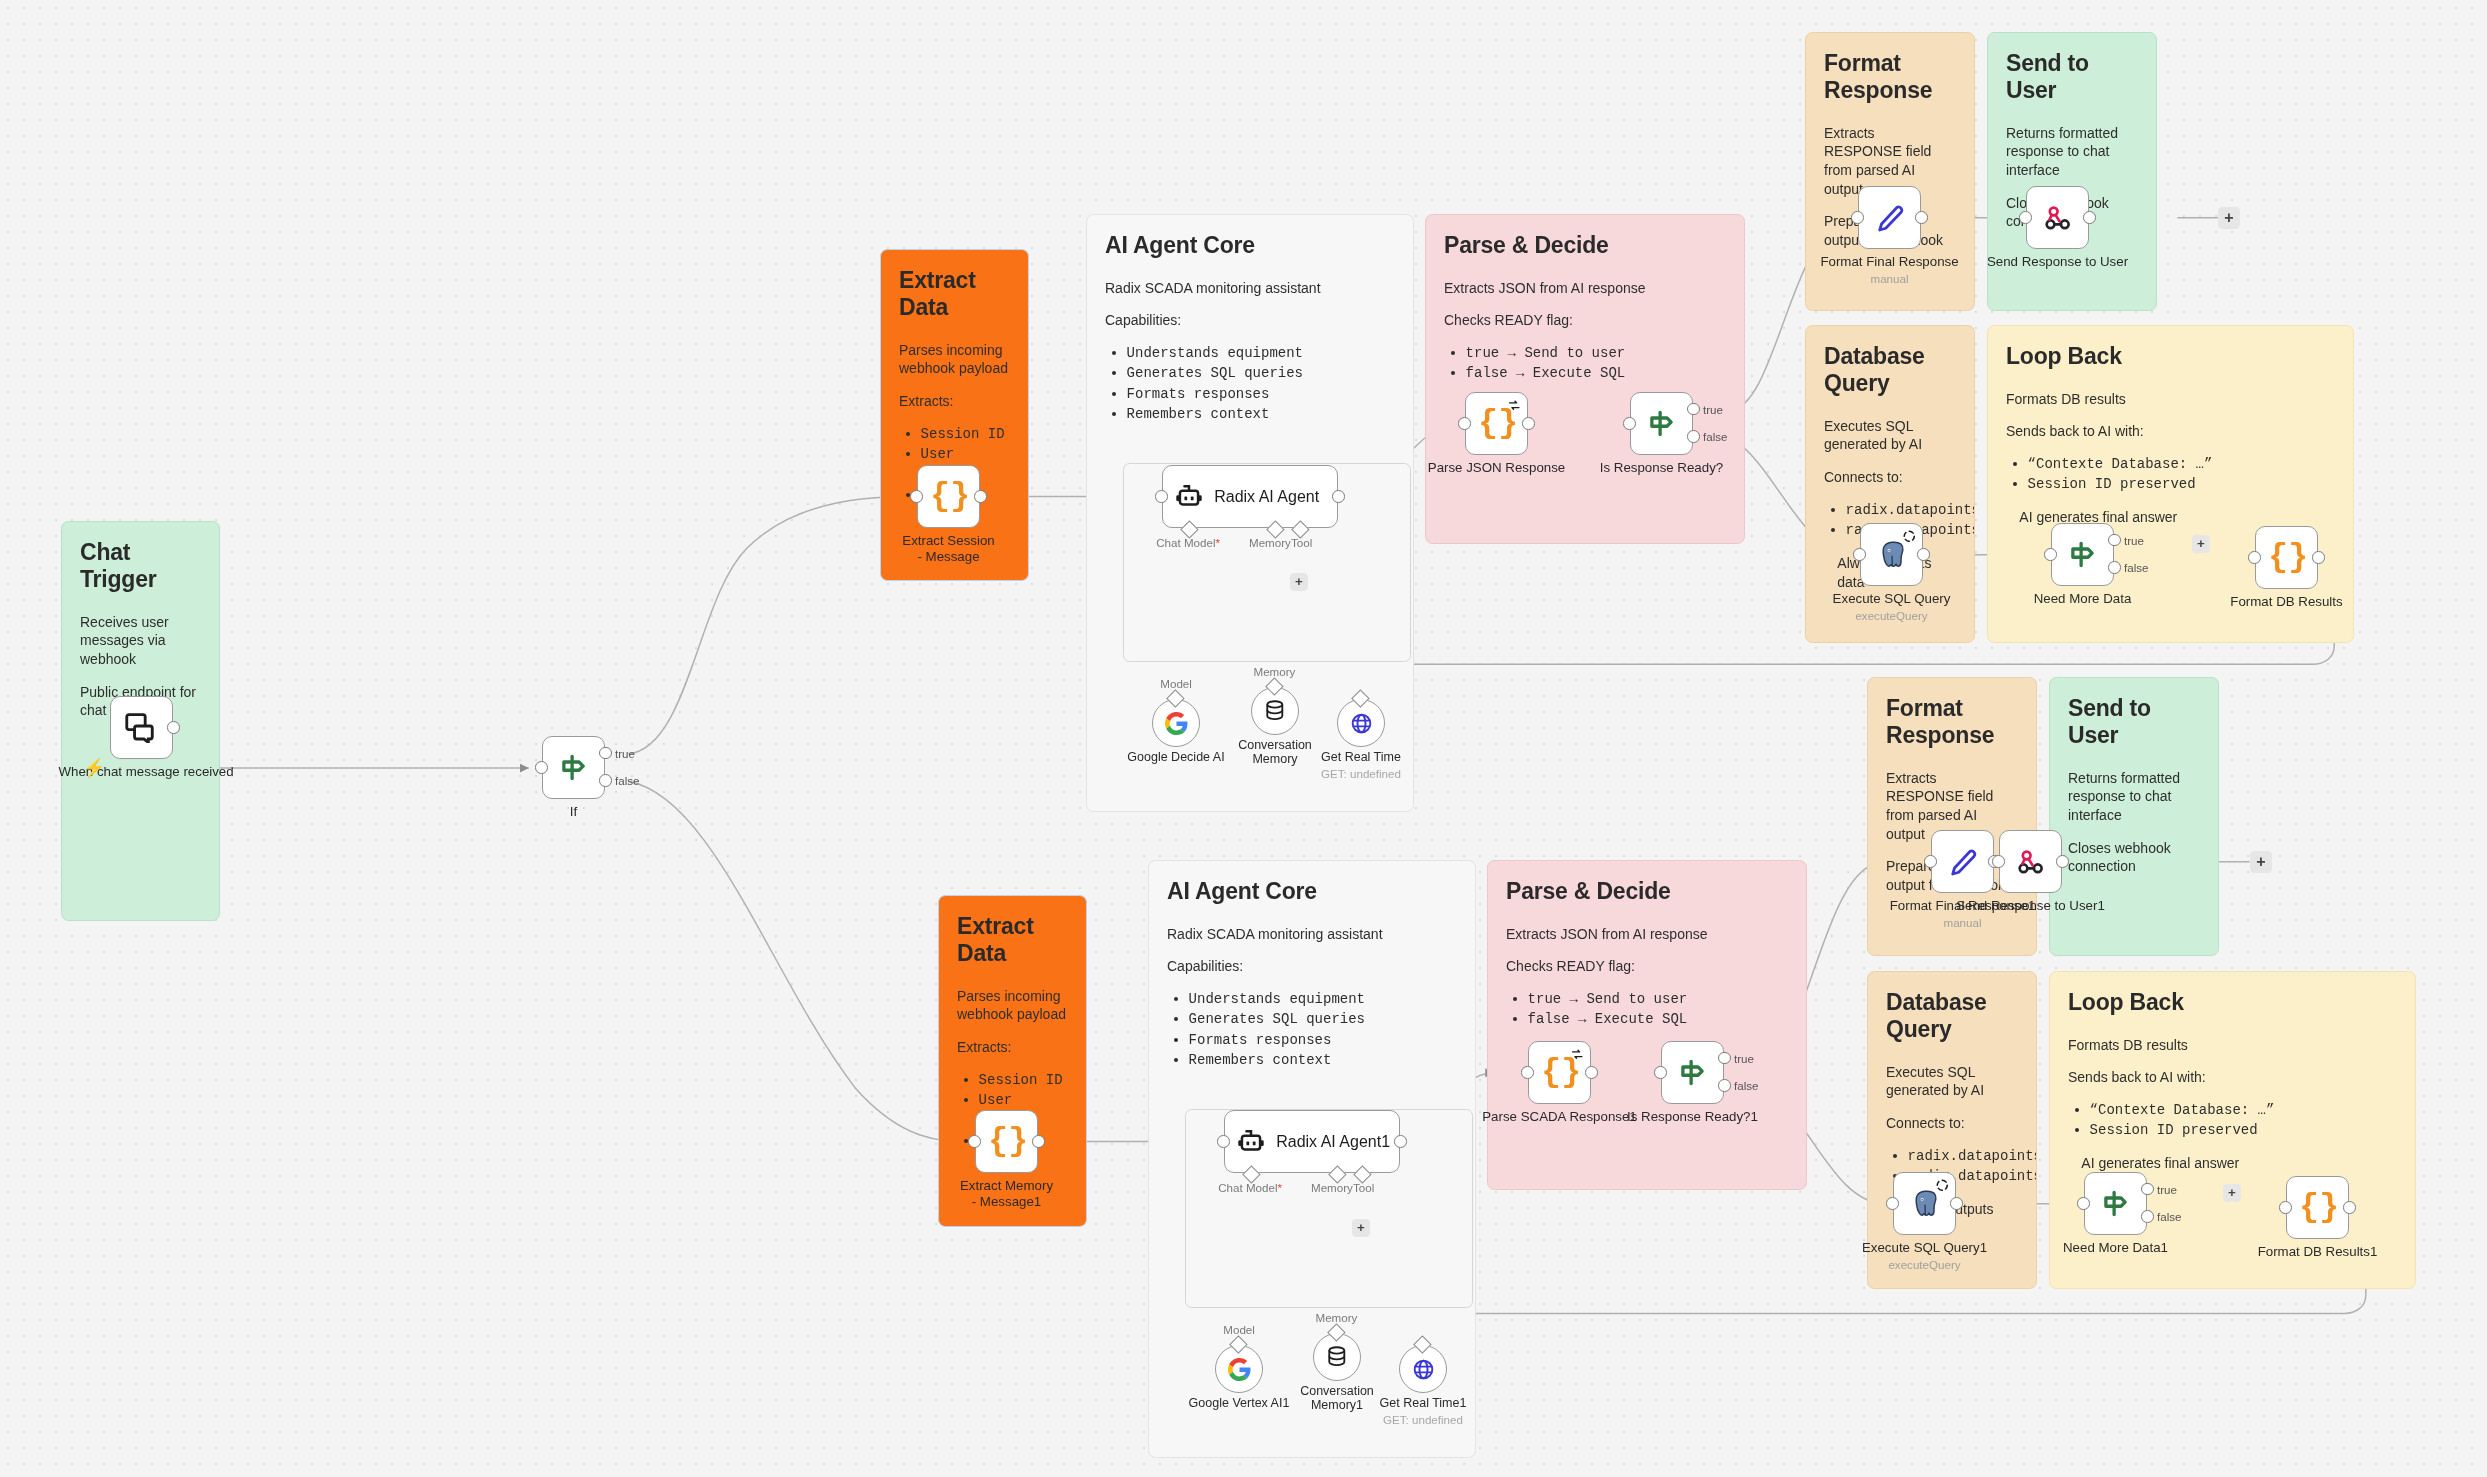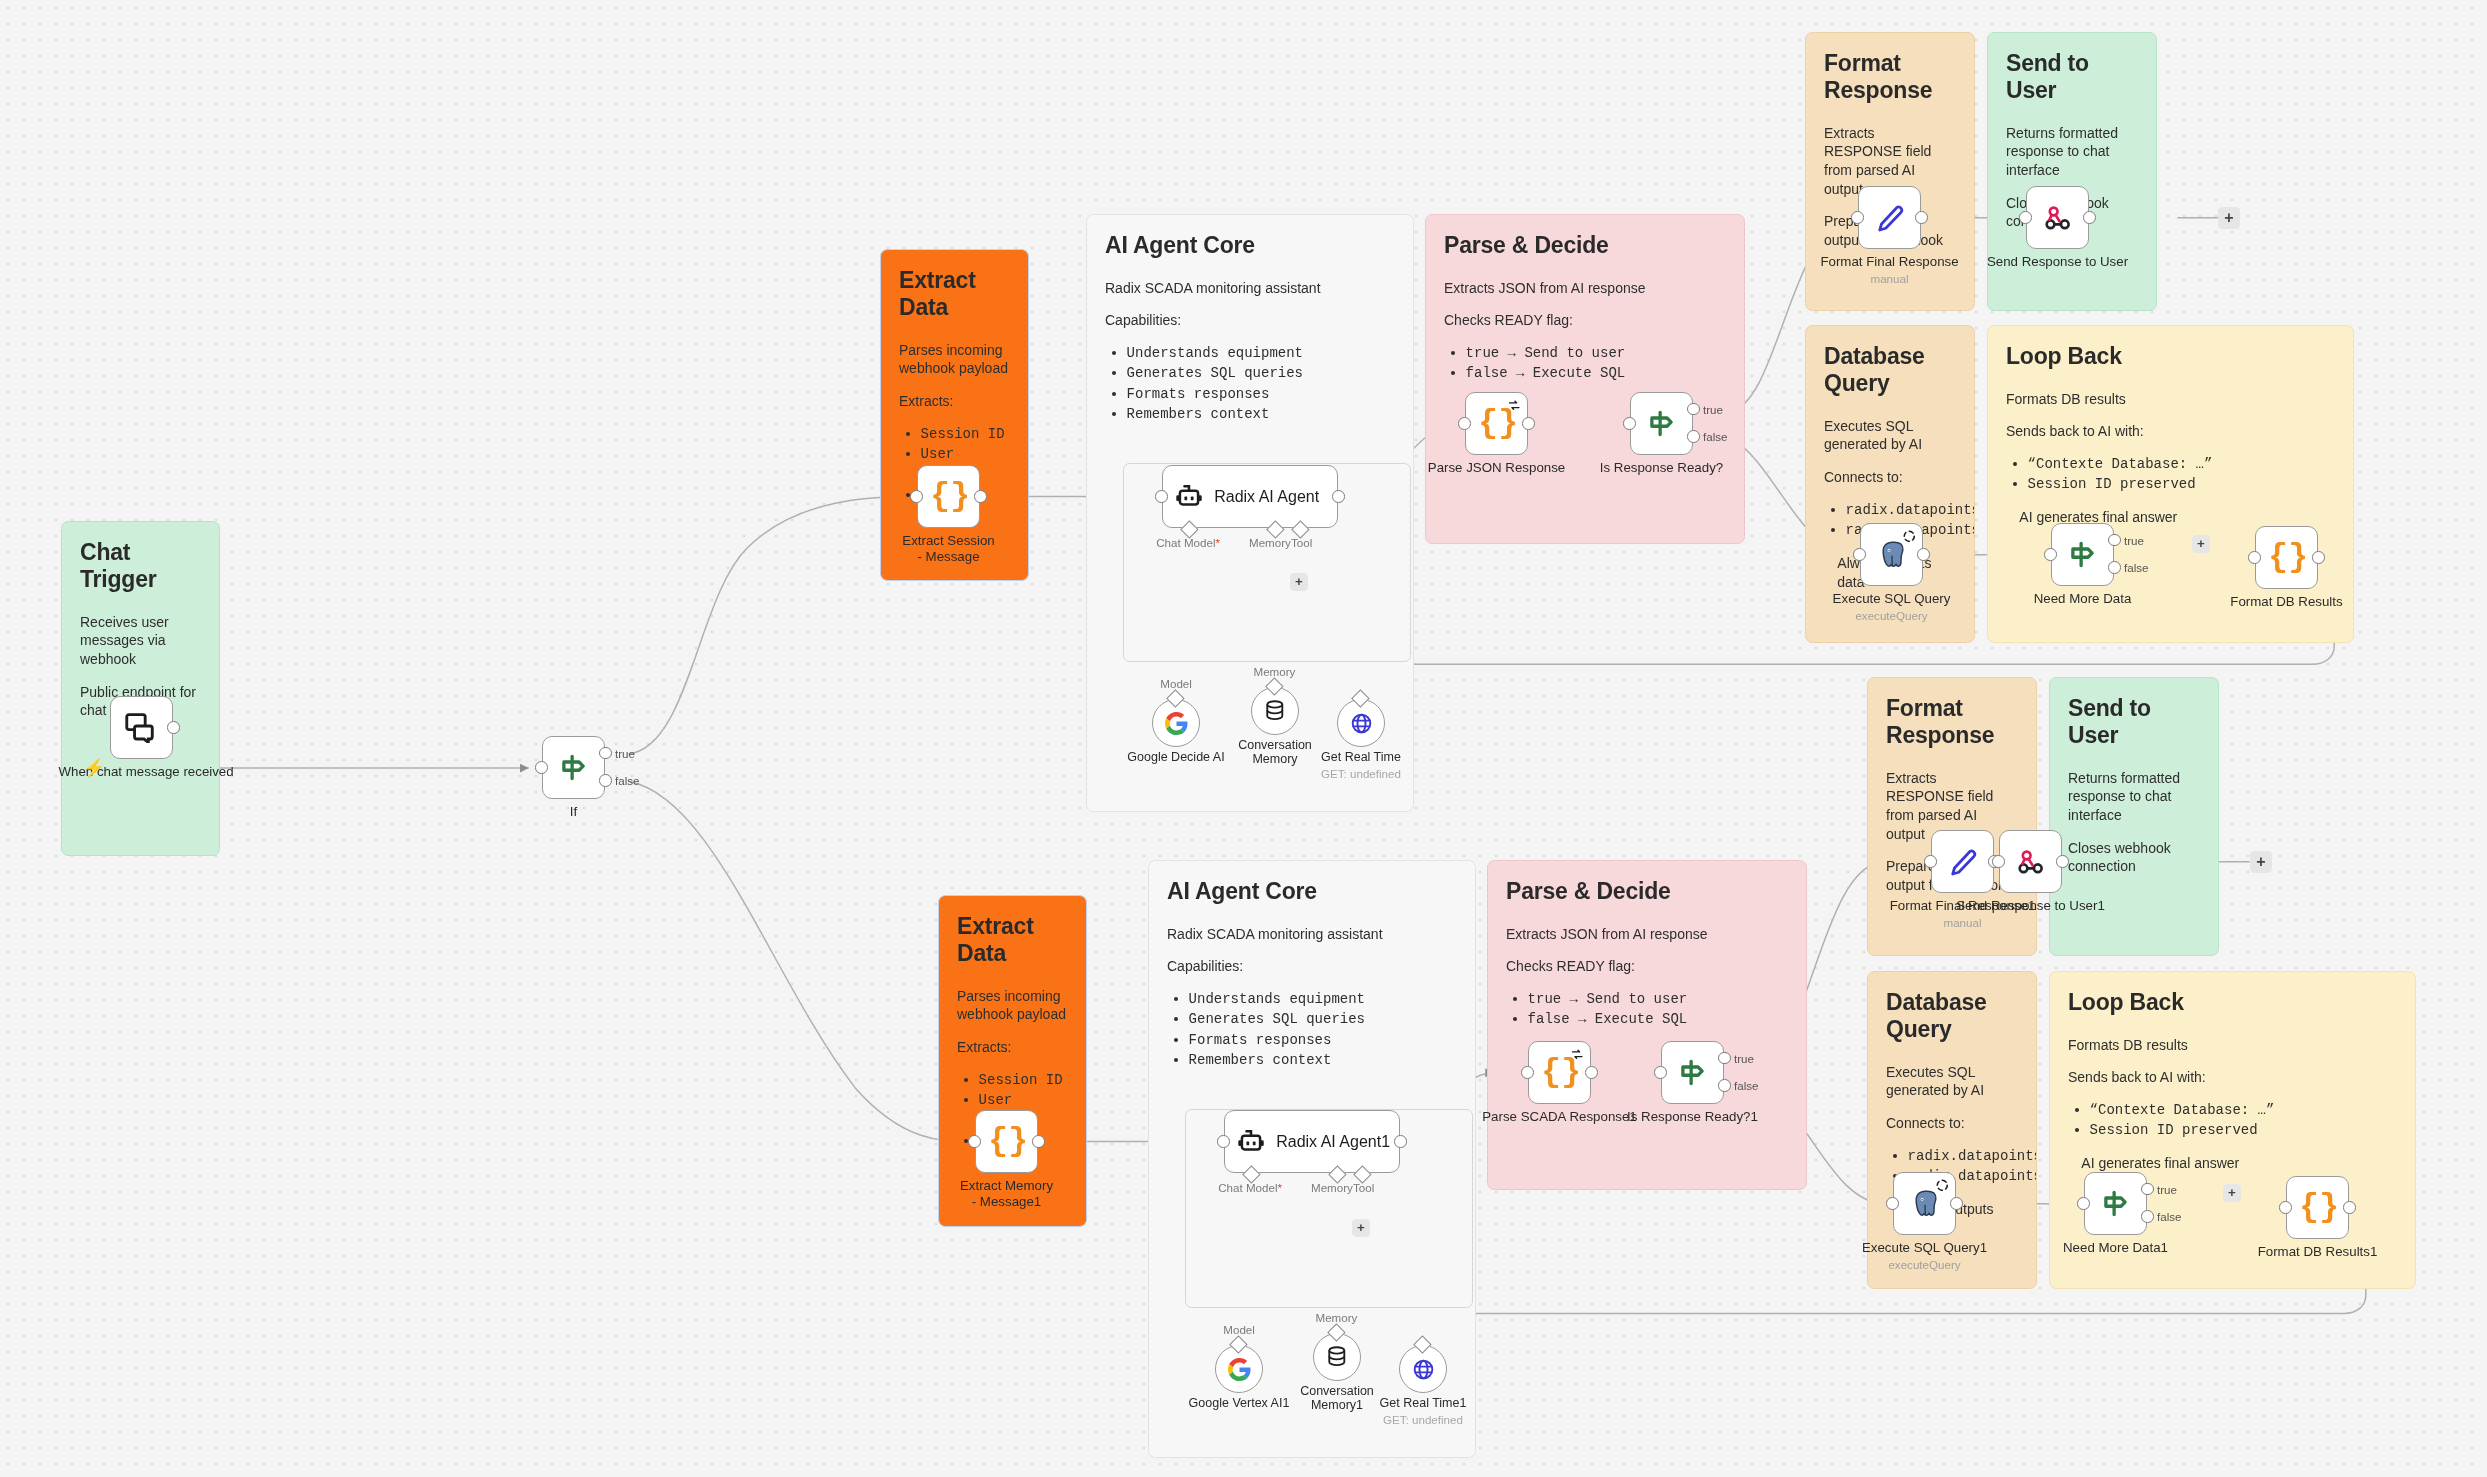--- a/index.html
+++ b/index.html
@@ -202,21 +202,21 @@
       <path d="M1506,1468 L1491,1593"></path>
       <path d="M1610,1468 L1610,1578"></path>
       <path d="M1640,1468 L1715,1593"></path>
       <path d="M1641,1478 L1670,1538"></path>
     </g>
     <g fill="none" stroke="#9b9b9b" stroke-width="1.8">
       <path d="M1565,1468 L1565,1478"></path>
     </g>
   </svg>
 
-  <div class="note n-green" style="left:61px;top:521px;width:159px;height:335px;">
+  <div class="note n-green" style="left:61px;top:521px;width:159px;height:400px;">
     <h3>Chat Trigger</h3>
     <p>Receives user messages via webhook</p>
     <p>Public endpoint for chat interface</p>
   </div>
 
   <div class="note n-blue" style="left:880px;top:249px;width:149px;height:332px;">
     <h3>Extract Data</h3>
     <p>Parses incoming webhook payload</p>
     <p>Extracts:</p>
     <ul>

